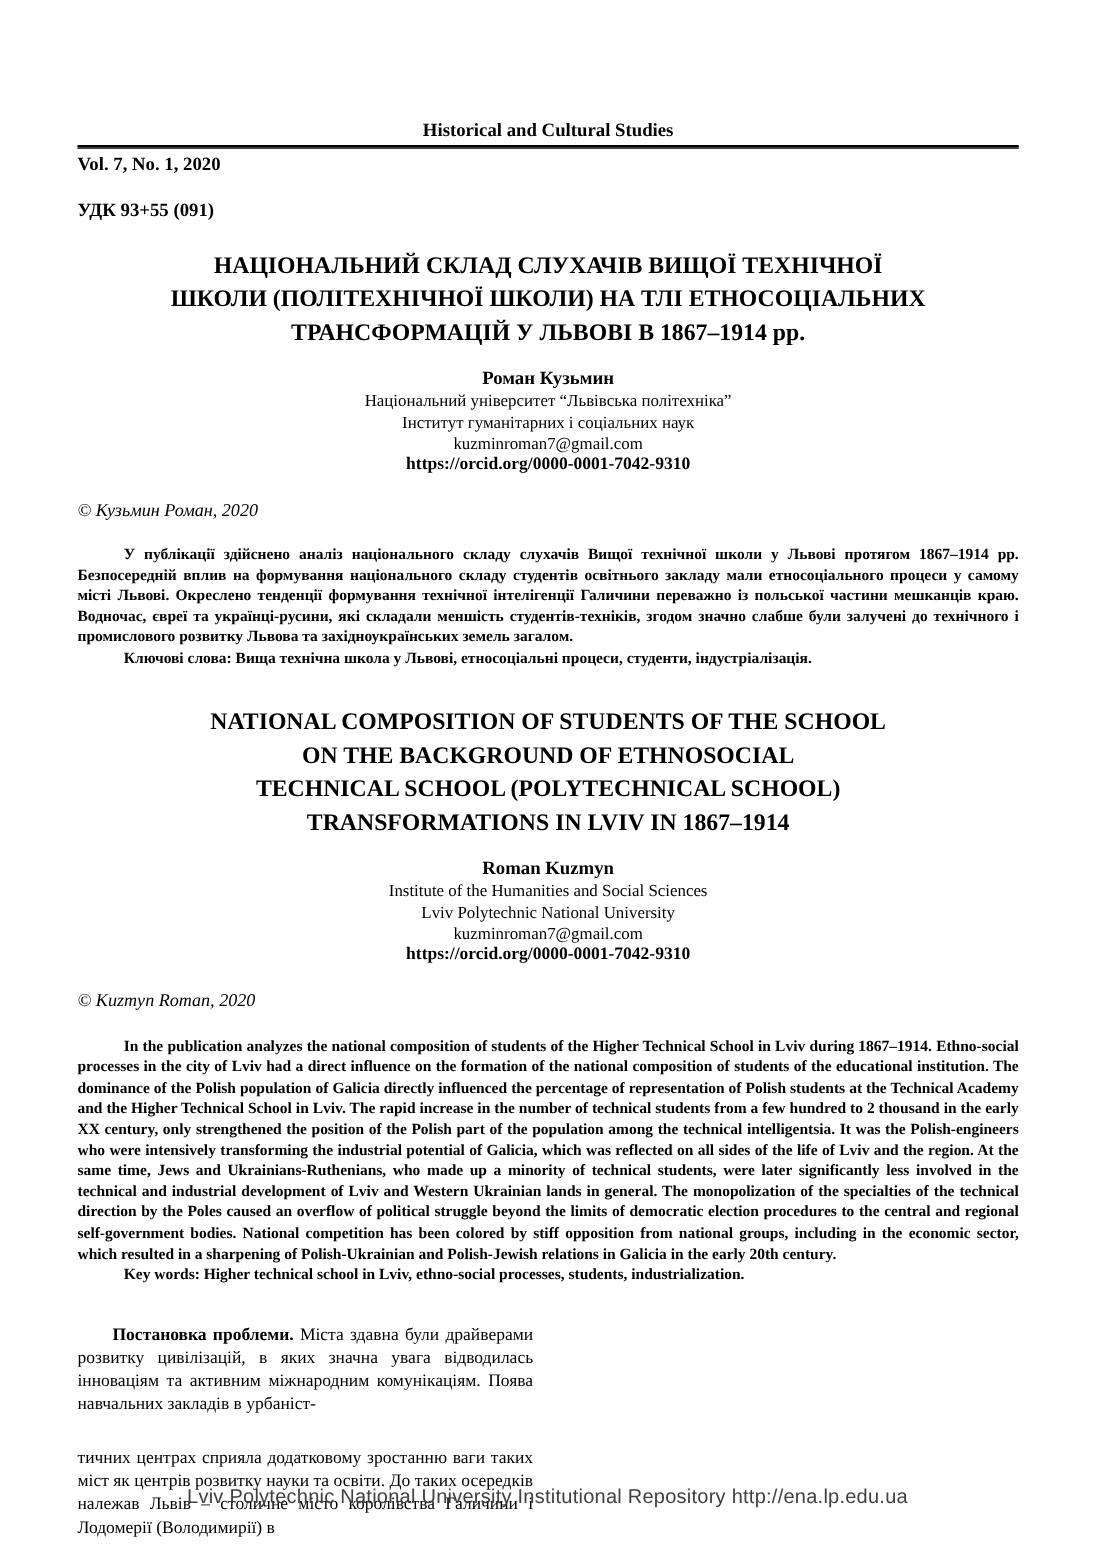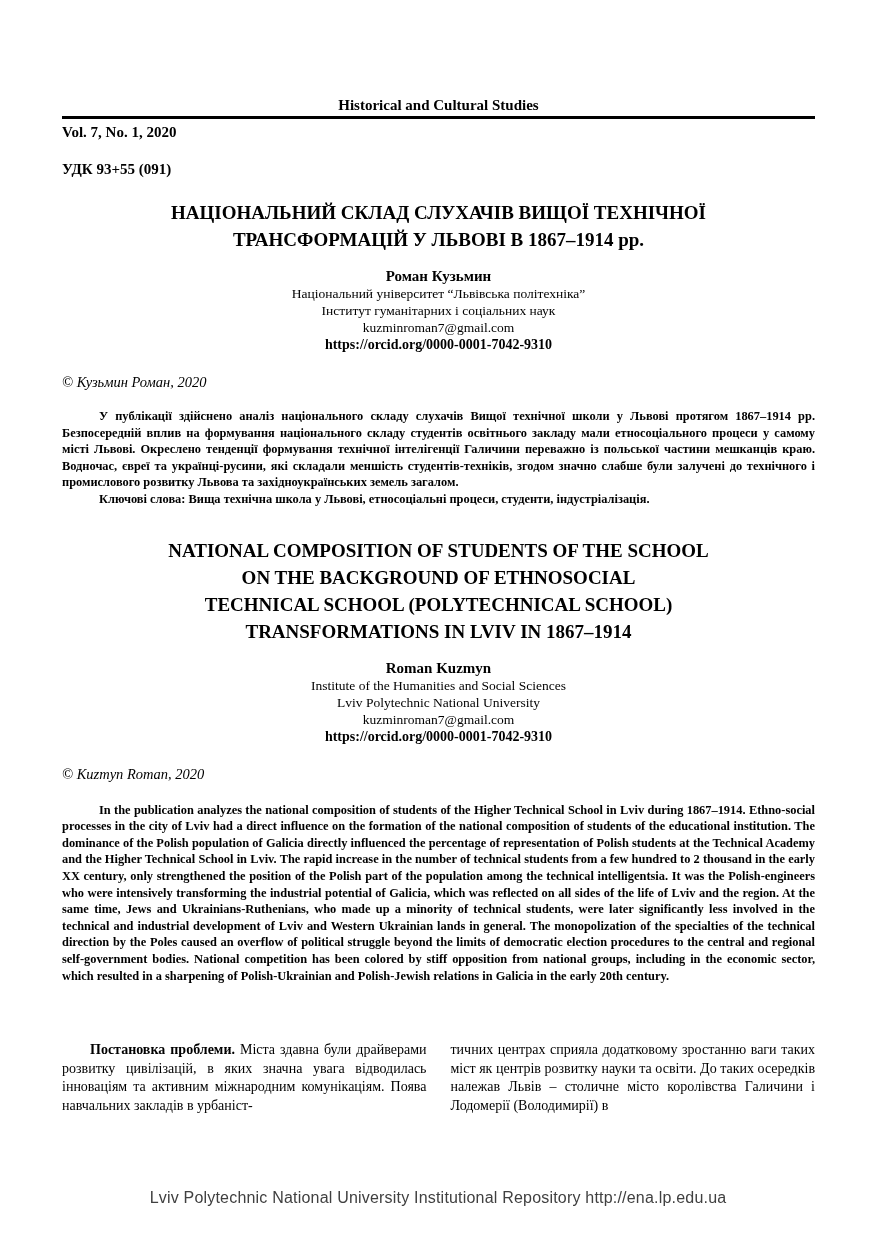--- a/index.html
+++ b/index.html
@@ -78,23 +78,24 @@
     font-weight: bold;
     font-size: 12.4px;
     line-height: 16.6px;
     text-align: justify;
   }
   .abstract p { text-indent: 37px; }
   .keywords { text-indent: 37px; font-weight: bold; font-size: 12.4px; line-height: 16.6px; }
   .title-en { margin-top: 29px; }
   .abstract-en { margin-top: 19px; }
   .columns {
-    margin-top: 57px;
+    margin-top: 32px;
     display: flex;
     gap: 24px;
+    flex-direction: column;
   }
   .col {
     width: 364.5px;
     font-size: 14px;
     line-height: 18.6px;
     text-align: justify;
   }
   .col p.indent { text-indent: 28px; }
   .inline-heading { font-weight: bold; }
   .footer {
@@ -113,20 +114,21 @@
 
 <div class="page">
 
   <div class="journal-name">Historical and Cultural Studies</div>
   <div class="header-rule"></div>
   <div class="vol-line">Vol. 7, No. 1, 2020</div>
   <div class="udk-line">УДК 93+55 (091)</div>
 
   <div class="article-title">
     <div>НАЦІОНАЛЬНИЙ СКЛАД СЛУХАЧІВ ВИЩОЇ ТЕХНІЧНОЇ</div>
+    <div>ШКОЛИ (ПОЛІТЕХНІЧНОЇ ШКОЛИ) НА ТЛІ ЕТНОСОЦІАЛЬНИХ</div>
     <div>ТРАНСФОРМАЦІЙ У ЛЬВОВІ В 1867–1914 рр.</div>
   </div>
 
   <div class="author-block">
     <div class="author-name">Роман Кузьмин</div>
     <div class="affil-line">Національний університет “Львівська політехніка”</div>
     <div class="affil-line">Інститут гуманітарних і соціальних наук</div>
     <div class="email-line">kuzminroman7@gmail.com</div>
     <div class="orcid-line">https://orcid.org/0000-0001-7042-9310</div>
   </div>
@@ -150,20 +152,21 @@
     <div class="affil-line">Institute of the Humanities and Social Sciences</div>
     <div class="affil-line">Lviv Polytechnic National University</div>
     <div class="email-line">kuzminroman7@gmail.com</div>
     <div class="orcid-line">https://orcid.org/0000-0001-7042-9310</div>
   </div>
 
   <div class="copyright-line">© Kuzmyn Roman, 2020</div>
 
   <div class="abstract abstract-en">
     <p>In the publication analyzes the national composition of students of the Higher Technical School in Lviv during 1867–1914. Ethno-social processes in the city of Lviv had a direct influence on the formation of the national composition of students of the educational institution. The dominance of the Polish population of Galicia directly influenced the percentage of representation of Polish students at the Technical Academy and the Higher Technical School in Lviv. The rapid increase in the number of technical students from a few hundred to 2 thousand in the early XX century, only strengthened the position of the Polish part of the population among the technical intelligentsia. It was the Polish-engineers who were intensively transforming the industrial potential of Galicia, which was reflected on all sides of the life of Lviv and the region. At the same time, Jews and Ukrainians-Ruthenians, who made up a minority of technical students, were later significantly less involved in the technical and industrial development of Lviv and Western Ukrainian lands in general. The monopolization of the specialties of the technical direction by the Poles caused an overflow of political struggle beyond the limits of democratic election procedures to the central and regional self-government bodies. National competition has been colored by stiff opposition from national groups, including in the economic sector, which resulted in a sharpening of Polish-Ukrainian and Polish-Jewish relations in Galicia in the early 20th century.</p>
+    <p class="keywords">Key words: Higher technical school in Lviv, ethno-social processes, students, industrialization.</p>
   </div>
 
   <div class="columns">
     <div class="col">
       <p class="indent"><span class="inline-heading">Постановка проблеми.</span><span> Міста здавна були драйверами розвитку цивілізацій, в яких значна увага відводилась інноваціям та активним міжнародним комунікаціям. Поява навчальних закладів в урбаніст-</span></p>
     </div>
     <div class="col">
       <p>тичних центрах сприяла додатковому зростанню ваги таких міст як центрів розвитку науки та освіти. До таких осередків належав Львів – столичне місто королівства Галичини і Лодомерії (Володимирії) в</p>
     </div>
   </div>

